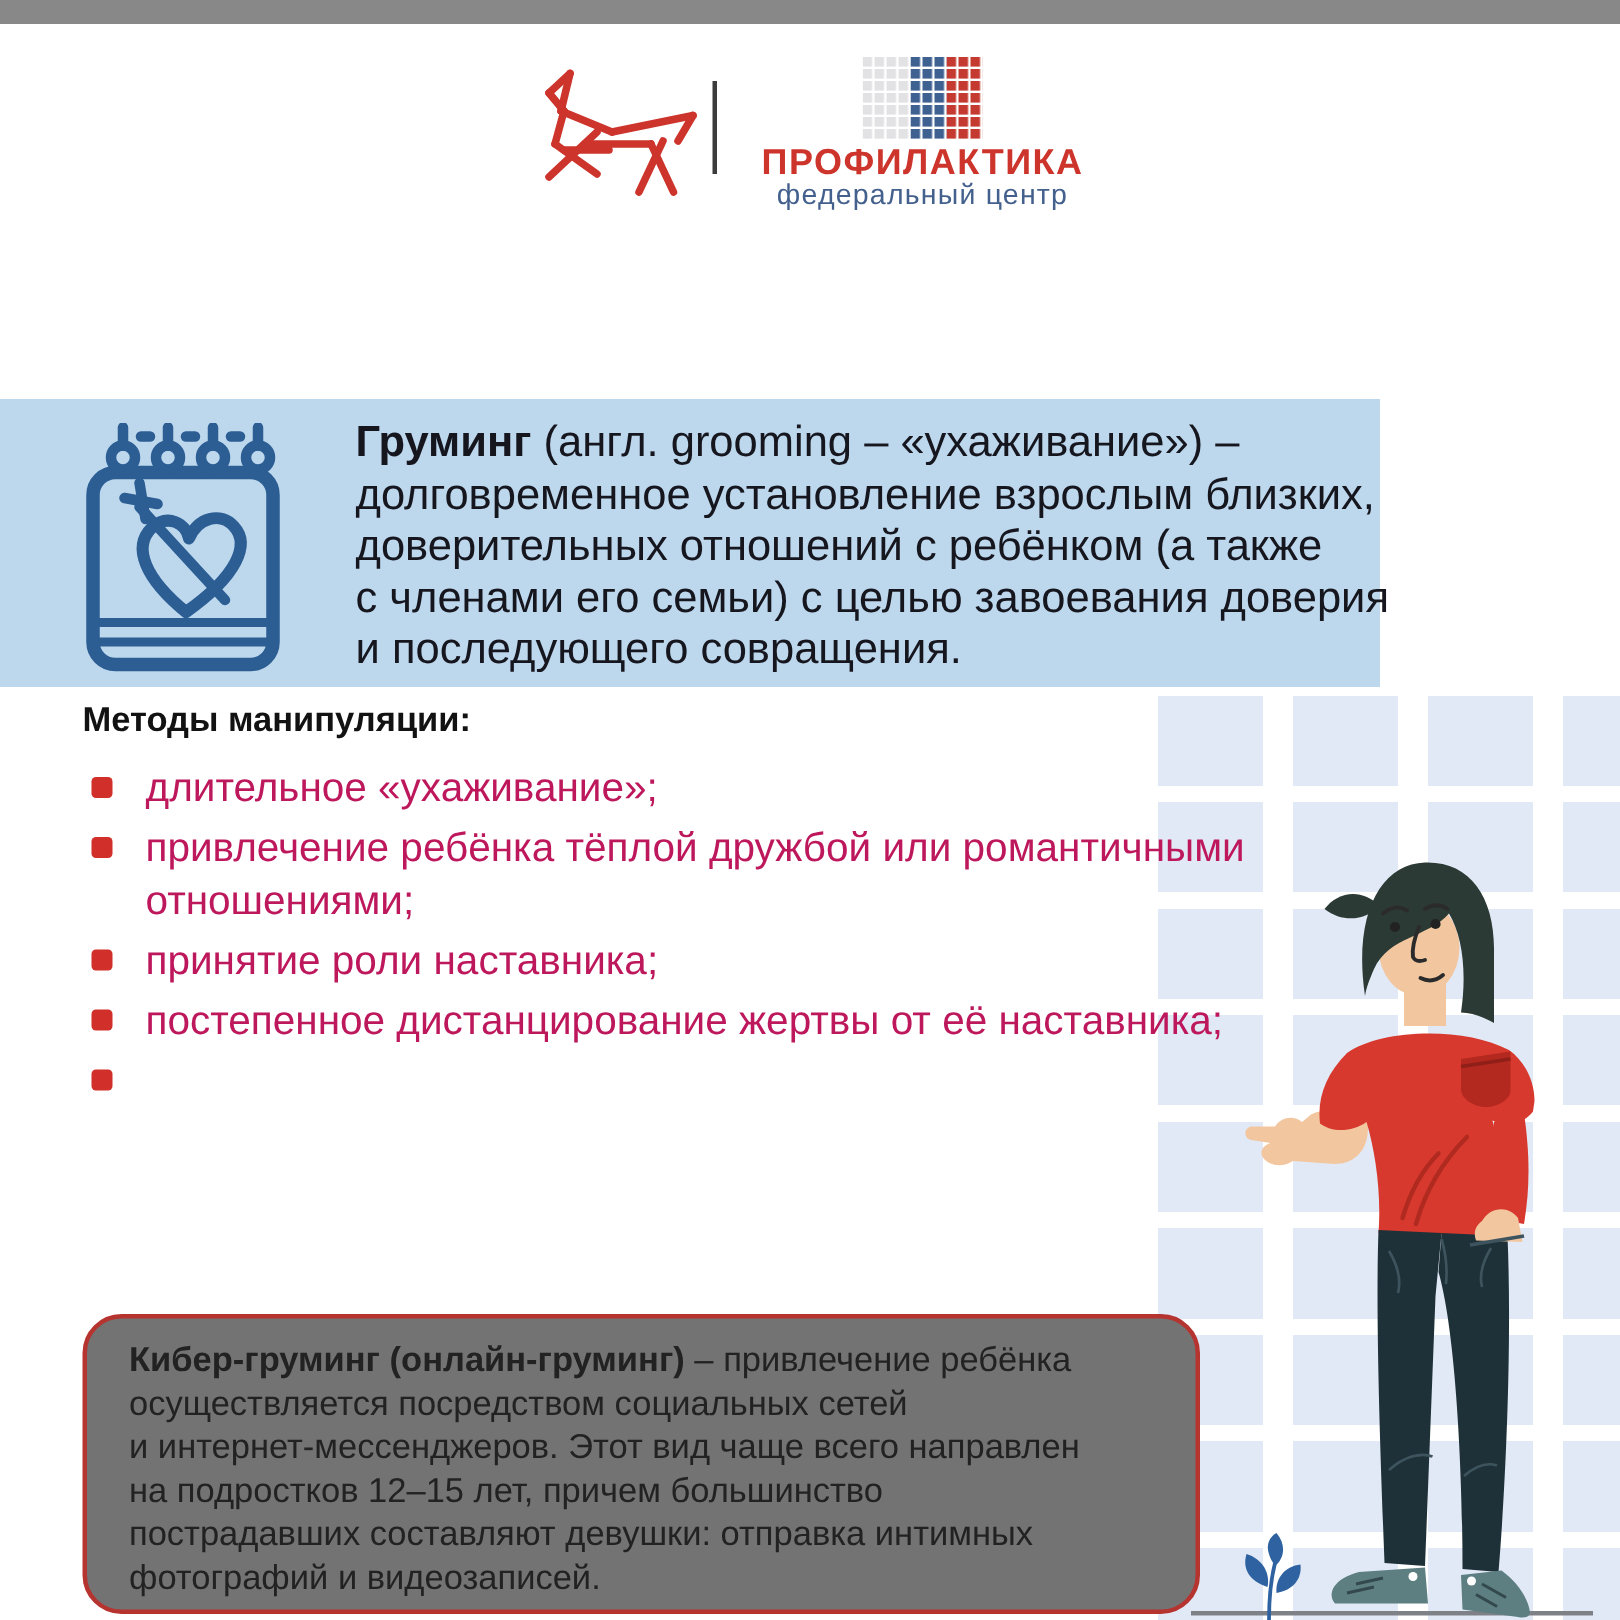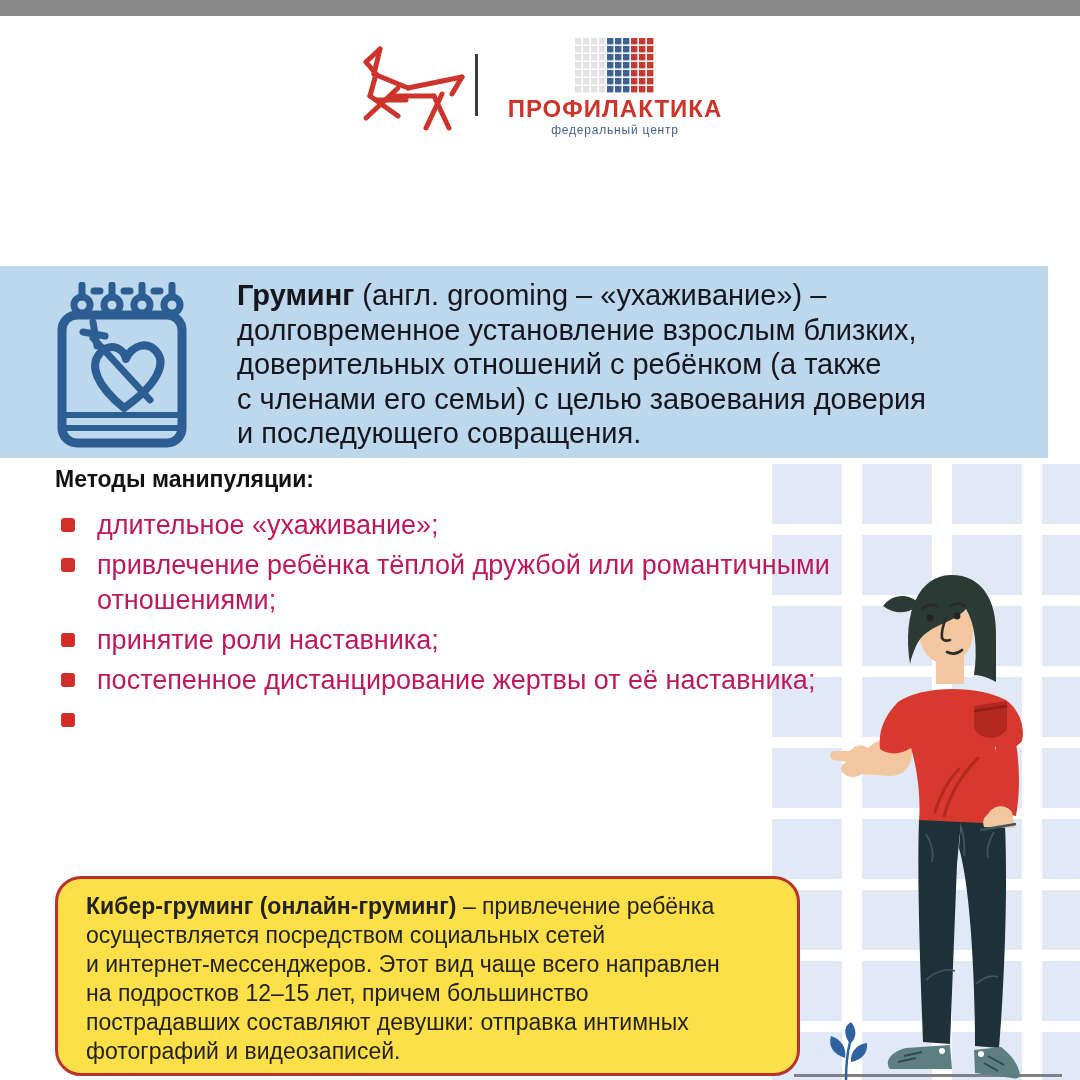--- a/index.html
+++ b/index.html
@@ -6,30 +6,30 @@
   .poster{position:relative;width:1080px;height:1080px;margin:16px auto;background:#ffffff;
           overflow:hidden;font-family:"Liberation Sans",sans-serif;}
 
   
   .header{position:absolute;top:0;left:0;width:1080px;height:126px;background:#fff;}
   .horse-logo{position:absolute;left:354px;top:28px;}
   .logo-divider{position:absolute;left:475px;top:38px;width:3px;height:62px;background:#3c3c3c;}
   .org-block{position:absolute;left:498px;top:22px;width:234px;text-align:center;}
   .org-mosaic{display:block;margin:0 auto 3px auto;}
   .org-name{color:#cd342b;font-weight:bold;font-size:24px;letter-spacing:1px;line-height:26px;}
-  .org-sub{color:#44618e;font-size:12px;letter-spacing:0.8px;line-height:17px;}
+  .org-sub{color:#44618e;font-size:19px;letter-spacing:0.8px;line-height:17px;}
 
   
   .banner{position:absolute;top:126px;left:0;width:1080px;height:114px;background:#d02f2f;
           display:flex;align-items:center;justify-content:center;}
   .banner-inner{transform:scaleX(0.84);transform-origin:center;width:1280px;flex:none;
                 text-align:center;color:#ffffff;font-weight:bold;font-size:45px;line-height:51px;}
 
   
-  .defbox{position:absolute;top:250px;left:0;width:1048px;height:192px;background:#bdd7ed;}
+  .defbox{position:absolute;top:250px;left:0;width:920px;height:192px;background:#bdd7ed;}
   .def-icon{position:absolute;left:55px;top:16px;}
   .def-text{position:absolute;left:237px;top:12px;width:790px;font-size:29px;line-height:34.5px;
             color:#16161e;white-space:pre-line;}
   .def-text b{font-weight:bold;}
 
   
   .grid-pattern{position:absolute;left:772px;top:448px;width:308px;height:632px;
       background-color:#e2e9f6;
       background-image:
         repeating-linear-gradient(to right, transparent 0 70px, #ffffff 70px 90px),
@@ -41,21 +41,21 @@
   
   .methods-heading{position:absolute;left:55px;top:450px;font-size:23px;font-weight:bold;color:#121212;}
   .methods-list{position:absolute;left:55px;top:492px;width:840px;list-style:none;margin:0;padding:0;}
   .methods-list li{position:relative;padding-left:42px;margin-bottom:5px;font-size:27px;
                    line-height:35px;color:#be185d;}
   .methods-list li .item-text{white-space:pre-line;}
   .bullet{position:absolute;left:6px;top:10px;width:14px;height:14px;background:#d12f2a;border-radius:3px;}
 
   
   .infobox{position:absolute;left:55px;top:860px;width:745px;height:200px;box-sizing:border-box;
-           background:#fde047;border:3px solid #b63430;border-radius:26px;padding:13px 28px 0 28px;}
+           background:#737373;border:3px solid #b63430;border-radius:26px;padding:13px 28px 0 28px;}
   .infobox-text{font-size:23px;line-height:29px;color:#222222;white-space:pre-line;}
   .infobox-text b{font-weight:bold;}
 </style>
 </head>
 <body>
 
 <div class="poster">
 
   <div class="header">
     <svg class="horse-logo" width="118" height="92" viewBox="0 0 118 92">

